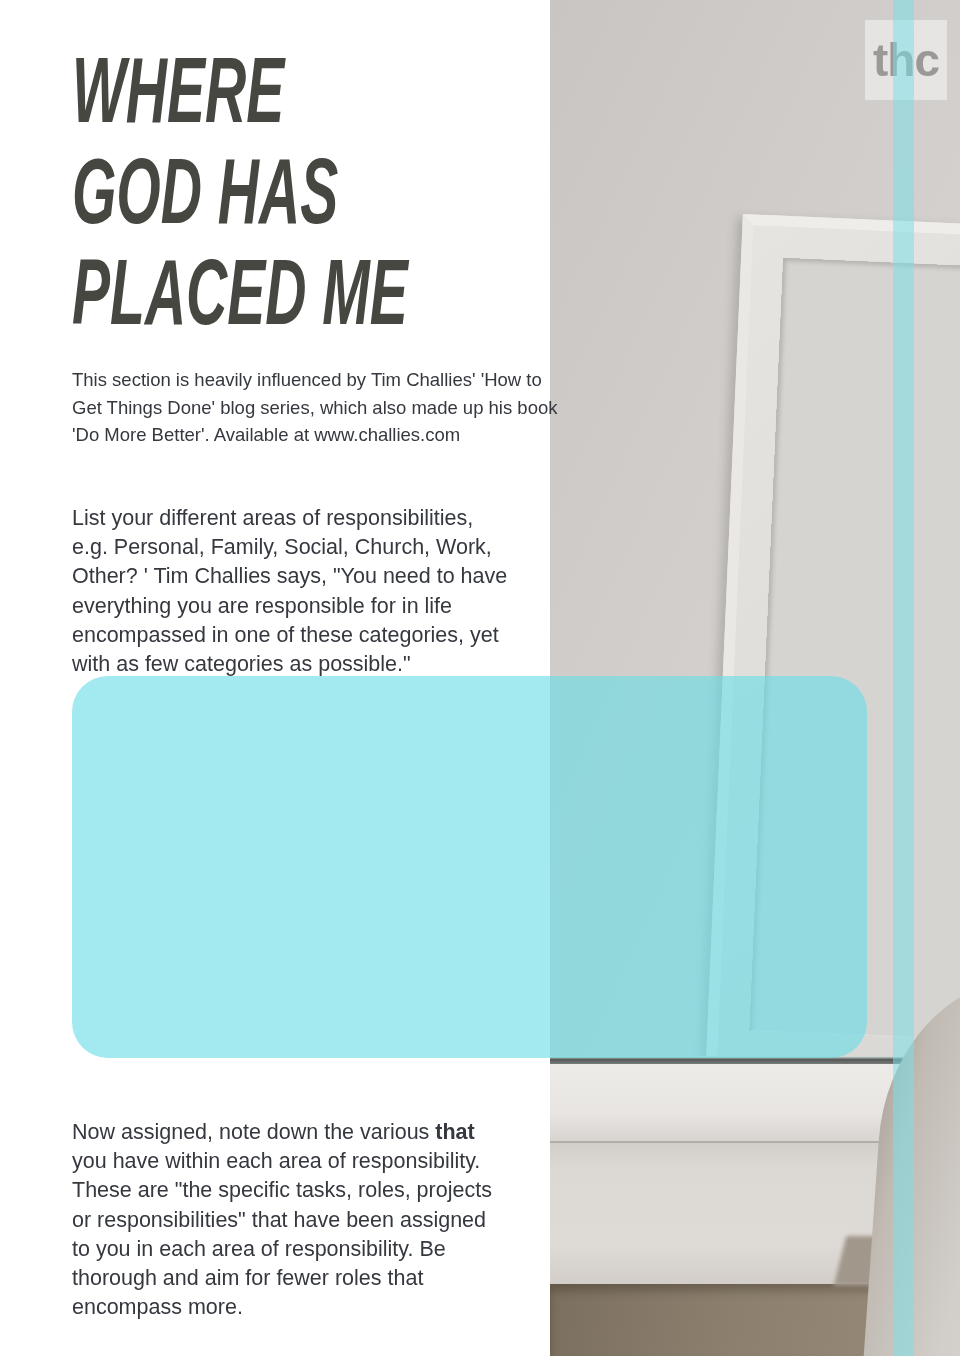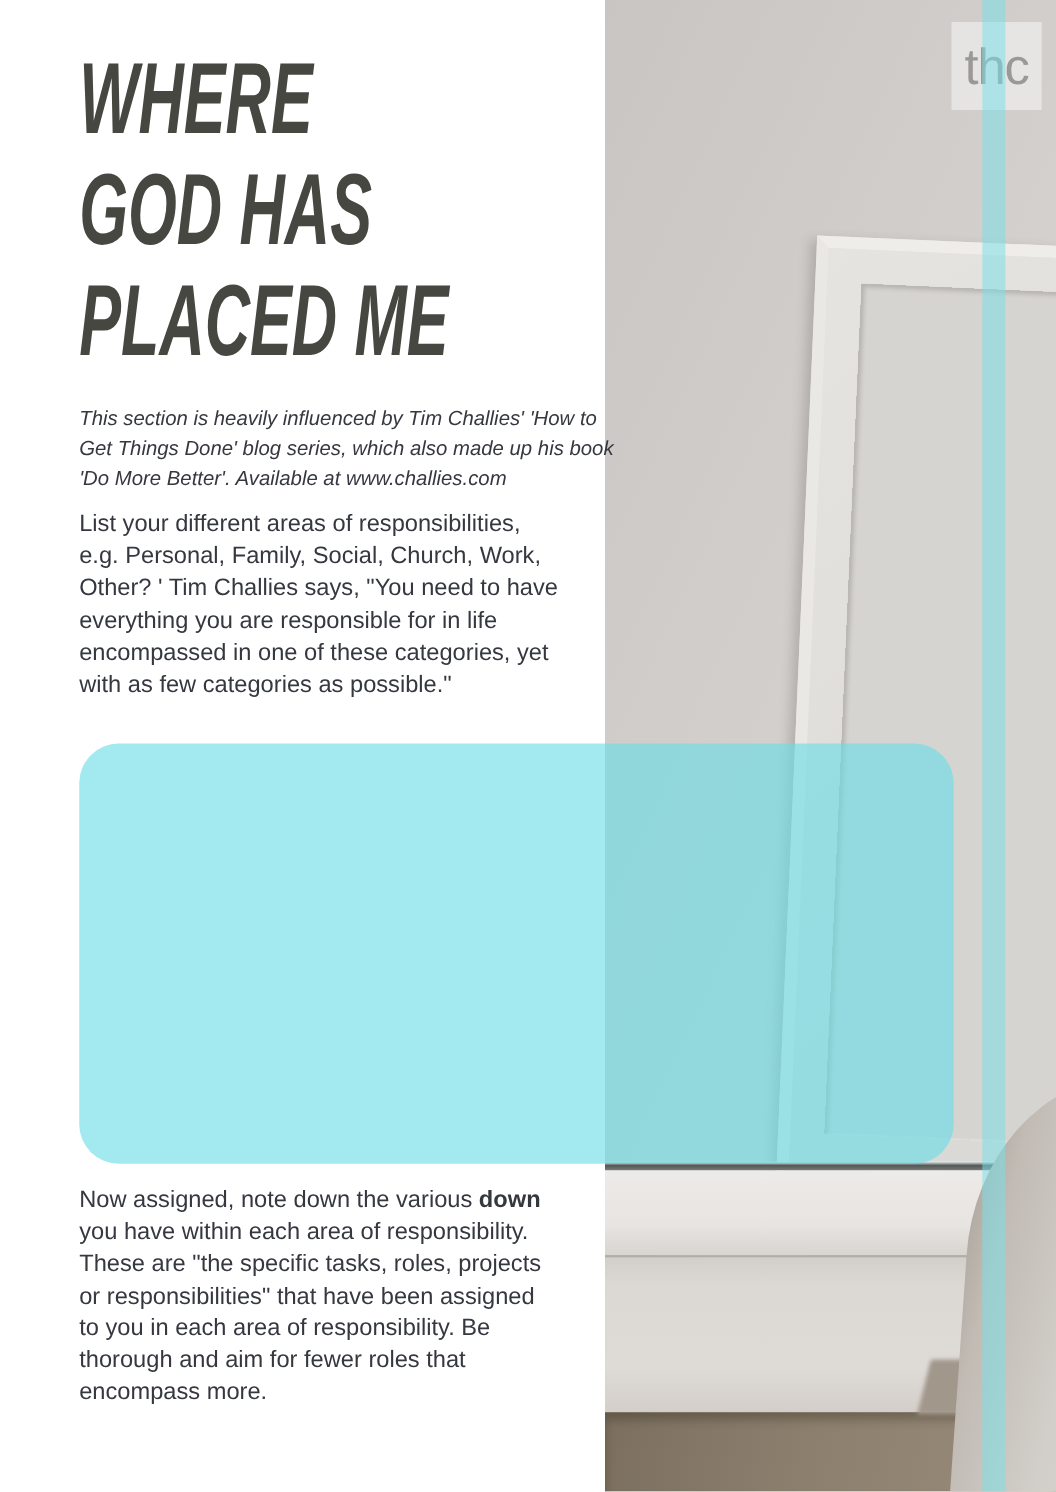--- a/index.html
+++ b/index.html
@@ -78,21 +78,21 @@
     background:linear-gradient(100deg,#a79e96 0%,#c1bbb4 18%,#d2cec9 48%,#d8d4d0 78%,#d4d0cc 100%);
   }
   
   .logo-chip{
     position:absolute;left:865px;top:20px;width:82px;height:80px;
     background:rgba(252,252,251,.5);
     display:flex;align-items:center;justify-content:center;
     z-index:5;
   }
   .logo-text{
-    font-size:46px;font-weight:400;color:var(--logo_gray);
+    font-size:46px;font-weight:700;color:var(--logo_gray);
     letter-spacing:-1px;line-height:1;
   }
   .teal-panel{
     position:absolute;left:72px;top:676px;width:795px;height:382px;
     border-radius:36px;
     background:rgba(105,221,230,.62);
     z-index:6;
   }
   .teal-stripe{
     position:absolute;left:893px;top:0;width:21px;height:1356px;
@@ -103,29 +103,29 @@
   .title{position:absolute;left:72px;top:40px;z-index:2;font-style:italic;}
   .title-line{
     font-size:92px;font-weight:700;line-height:101px;
     color:var(--title_gray);
     white-space:nowrap;
     transform:scaleX(.62);transform-origin:left top;
     letter-spacing:0;
   }
   .attribution{
     position:absolute;left:72px;top:366px;width:500px;
-    font-size:18.5px;font-style:italic;line-height:27.5px;
+    font-size:18.5px;line-height:27.5px;
     color:var(--body_text);
     white-space:pre-line;z-index:2;
   }
   .para{
     position:absolute;left:72px;width:480px;
     font-size:21.5px;line-height:29.2px;
     color:var(--body_text);
-    white-space:pre-line;z-index:2;
+    white-space:pre-line;z-index:2;margin-top:42px;
   }
   .para-1{top:462px;}
   .para-2{top:1076px;}
 </style>
 </head>
 <body>
 
 <div class="photo">
   <div class="wall"></div>
   <div class="frame">
@@ -158,19 +158,19 @@
 Get Things Done' blog series, which also made up his book
 'Do More Better'. Available at www.challies.com</div>
 
 <div class="para para-1">List your different areas of responsibilities,
 e.g. Personal, Family, Social, Church, Work,
 Other? ' Tim Challies says, "You need to have
 everything you are responsible for in life
 encompassed in one of these categories, yet
 with as few categories as possible."</div>
 
-<div class="para para-2"><span>Now assigned, note down the various </span><span style="font-weight: 700;">down</span><span>
+<div class="para para-2"><span>Now assigned, note down the various </span><span style="font-weight: 700;">that</span><span>
 you have within each area of responsibility.
 These are "the specific tasks, roles, projects
 or responsibilities" that have been assigned
 to you </span><span style="font-weight: 400;">in each area of responsibility</span><span>. Be
 thorough and aim for fewer roles that
 encompass more.</span></div>
 
 </body></html>

